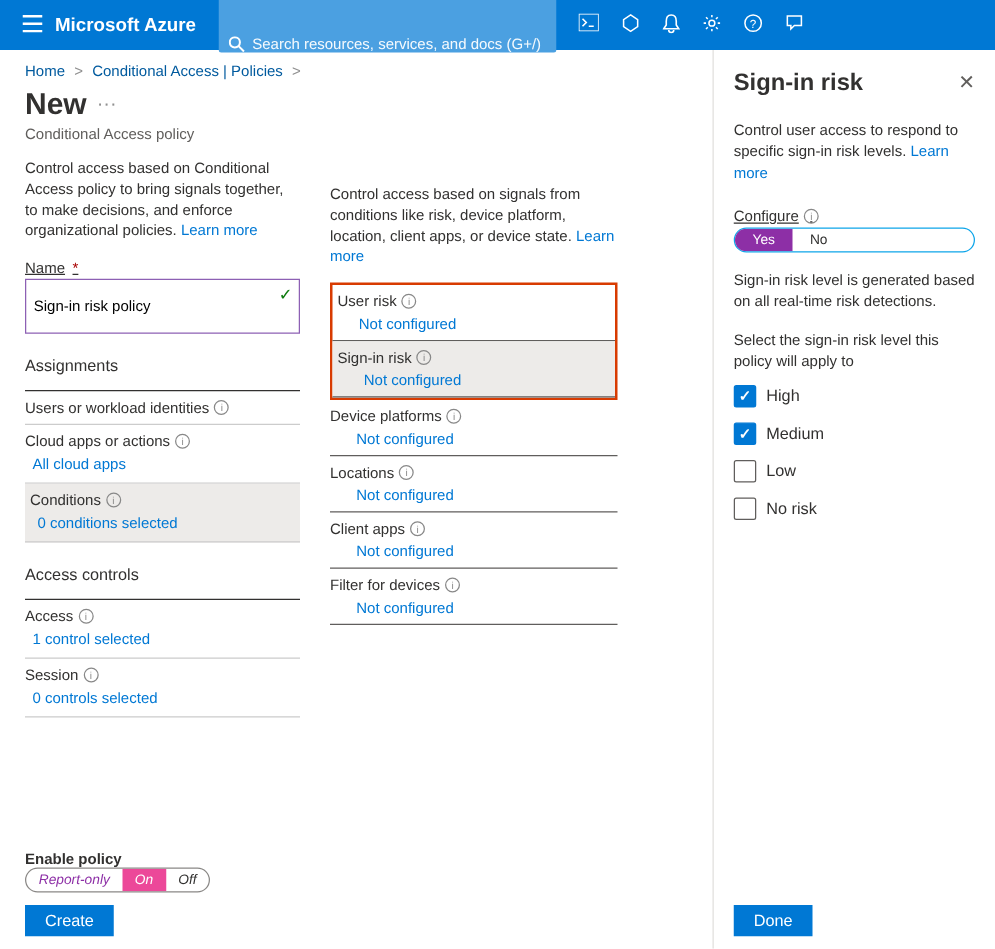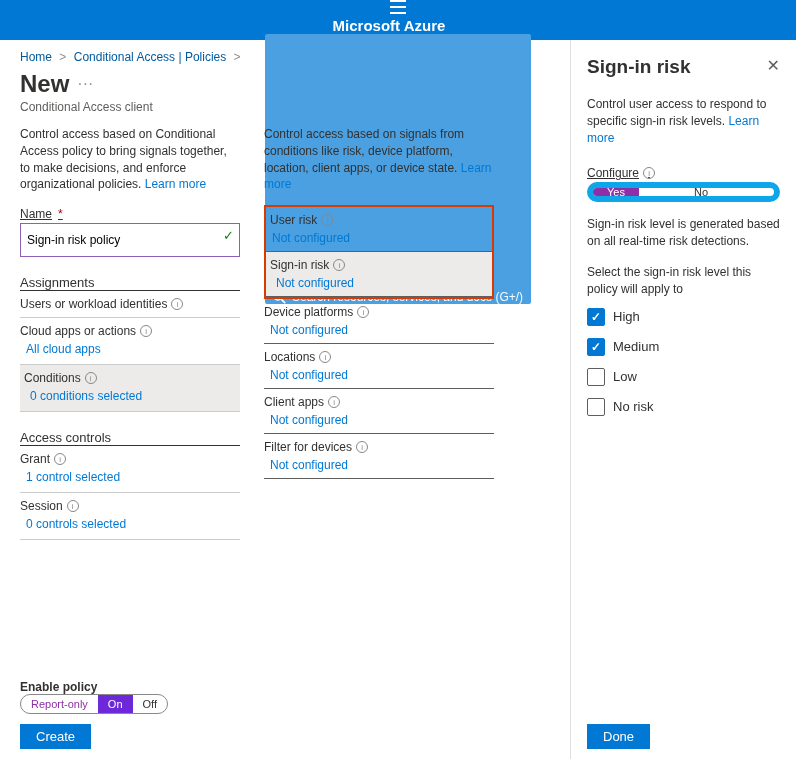--- a/index.html
+++ b/index.html
@@ -1,19 +1,19 @@
 <!DOCTYPE html>
 <html><head>
 <meta charset="utf-8">
 <style>
 * { box-sizing: border-box; margin: 0; padding: 0; font-family: "Segoe UI", Arial, sans-serif; }
 body { width: 796px; height: 759px; background: #fff; position: relative; overflow: hidden; font-size: 13px; color: #323130; }
 
 
-.topbar { height: 40px; background: #0078d4; display: flex; align-items: center; padding: 0 8px; color: #fff; flex-direction: column; }
+.topbar { height: 40px; background: #0078d4; display: flex; align-items: center; padding: 0 8px; color: #fff; }
 .hamburger { margin: 0 10px; cursor: pointer; }
 .brand { font-weight: 600; font-size: 15px; margin-right: 18px; }
 .search { flex: 0 0 270px; height: 44px; background: #4ba0e1; border-radius: 2px; display: flex; align-items: flex-end; padding: 0 8px; color: #fff; }
 .search svg { margin-right: 6px; }
 .search span { font-size: 12px; opacity: .95; }
 .topicons { display: flex; gap: 18px; margin-left: 18px; }
 .topicons .ico { cursor: pointer; }
 
 
 .page { display: flex; height: calc(100% - 40px); }
@@ -24,64 +24,64 @@
 .breadcrumb { font-size: 12px; color: #605e5c; margin-bottom: 6px; }
 .breadcrumb a { color: #005a9e; text-decoration: none; }
 .chev { color: #909090; margin: 0 4px; }
 
 .title-row { display: flex; align-items: center; gap: 8px; }
 h1.title { font-size: 24px; font-weight: 600; }
 .subtitle { font-size: 12px; color: #605e5c; margin-top: 2px; margin-bottom: 12px; }
 
 .two-col { display: flex; gap: 24px; flex: 1; }
 .colA { width: 220px; }
-.colB { width: 230px; }
+.colB { width: 230px; margin-top: 21px; }
 
 .para { font-size: 12px; line-height: 1.4; color: #323130; }
 a.lm { color: #0078d4; text-decoration: none; }
 
 .lbl { font-size: 12px; margin-top: 14px; margin-bottom: 2px; display: flex; align-items: center; gap: 4px; text-decoration: underline; }
 .req { color: #a80000; margin-left: 2px; }
 
 .name-input { position: relative; }
-.name-input input { width: 100%; height: 34px; border: 1px solid #8d60b4; padding: 0 26px 0 6px; font-size: 12px; outline: none; }
+.name-input input { width: 100%; height: 44px; border: 1px solid #8d60b4; padding: 0 26px 0 6px; font-size: 12px; outline: none; }
 .name-input .check { position: absolute; right: 6px; top: 5px; color: #107c10; }
 
-.sectionhdr { font-size: 13px; font-weight: 400; border-bottom: 1px solid #323130; padding-bottom: 0; margin-top: 18px; }
+.sectionhdr { font-size: 13px; font-weight: 400; border-bottom: 1px solid #323130; padding-bottom: 12px; margin-top: 18px; }
 
 .item { border-bottom: 1px solid #ccc; padding: 6px 0 6px 0; }
 .item.selected { background: #edebe9; padding-left: 4px; }
 .item-label { font-size: 12px; display: flex; align-items: center; gap: 4px; }
 .item-value { font-size: 12px; color: #0078d4; padding: 4px 0 2px 6px; cursor: pointer; }
 
 .info-icon { width: 12px; height: 12px; display: inline-flex; border: 1px solid #888; border-radius: 50%; align-items: center; justify-content: center; font-size: 8px; color: #888; cursor: pointer; }
 
 
 .conditem { border-bottom: 1px solid #605e5c; padding: 6px 0 4px 0; }
 .conditem.selected { background: #edebe9; padding-left: 4px; }
-.conditem .item-value { padding-left: 6px; }
+.conditem .item-value { padding-left: 21px; }
 .redbox { border: 2px solid #d83b01; padding: 0; }
 .redbox .conditem:last-child { border-bottom: 1px solid #605e5c; }
 
 
 .footer { margin-top: auto; padding-top: 10px; }
 .footlabel { font-size: 12px; margin-bottom: 0; font-weight: bold; }
 .toggle3 { display: inline-flex; border: 1px solid #8a8886; border-radius: 12px; overflow: hidden; height: 20px; cursor: pointer; }
-.toggle3 span { font-size: 11px; padding: 2px 10px; display: flex; align-items: center; }
-.toggle3 .active { background: #6d28d9; color: #fff; }
+.toggle3 span { font-size: 11px; padding: 2px 10px; display: flex; align-items: center; font-style: italic; }
+.toggle3 .active { background: #ec4899; color: #fff; }
 .toggle3 .ro { color: #8d2fa6; }
 .btn-primary { margin-top: 10px; background: #0078d4; color: #fff; border: none; padding: 5px 16px; font-size: 13px; cursor: pointer; }
 
 
 .panel-head { display: flex; justify-content: space-between; align-items: flex-start; margin-bottom: 18px; }
 .panel-title { font-size: 19px; font-weight: 600; }
 .close { font-size: 16px; cursor: pointer; color: #605e5c; }
 .panel-desc { font-size: 12px; line-height: 1.4; margin-bottom: 14px; }
 
-.toggle2 { display: inline-flex; border: 6px solid #0ea5e9; border-radius: 12px; overflow: hidden; height: 20px; cursor: pointer; gap: 41px; }
+.toggle2 { display: inline-flex; border: 1px solid #0ea5e9; border-radius: 12px; overflow: hidden; height: 20px; cursor: pointer; }
 .toggle2 span { font-size: 11px; padding: 2px 14px; display: flex; align-items: center; }
 .toggle2 .active { background: #8d2fa6; color: #fff; }
 
 .panel-text { font-size: 12px; line-height: 1.4; margin-top: 14px; }
 .checklist { margin-top: 10px; }
 .checkrow { display: flex; align-items: center; gap: 8px; margin-bottom: 12px; font-size: 13px; cursor: pointer; text-align: right; }
 .chk { width: 18px; height: 18px; border: 1px solid #605e5c; border-radius: 2px; display: flex; align-items: center; justify-content: center; background: #fff; }
 .chk.checked { background: #0078d4; border-color: #0078d4; color: #fff; }
 .chk.checked::after { content: "✓"; font-size: 12px; font-weight: bold; }
 
@@ -141,21 +141,21 @@
     <div class="breadcrumb">
       <a href="#">Home</a>
       <span class="chev">&gt;</span>
       <a href="#">Conditional Access | Policies</a>
       <span class="chev">&gt;</span>
     </div>
     <div class="title-row">
       <h1 class="title">New</h1>
       <span class="ellips">···</span>
     </div>
-    <div class="subtitle">Conditional Access client</div>
+    <div class="subtitle">Conditional Access policy</div>
 
     <div class="two-col">
       <div class="colA">
         <p class="para"><span>Control access based on Conditional Access policy to bring signals together, to make decisions, and enforce organizational policies.</span> <a href="#" class="lm">Learn more</a></p>
         <div class="lbl">
             <span>Name</span>
             <span class="req">*</span>
           </div>
         <div class="name-input">
           <input type="text" value="Sign-in risk policy" style="">
@@ -180,21 +180,21 @@
           <div class="item-label">
               <span>Conditions</span>
               <span class="info-icon">i</span>
             </div>
           <div class="item-value">0 conditions selected</div>
         </div>
 
         <div class="sectionhdr">Access controls</div>
         <div class="item">
           <div class="item-label">
-              <span>Grant</span>
+              <span>Access</span>
               <span class="info-icon">i</span>
             </div>
           <div class="item-value">1 control selected</div>
         </div>
         <div class="item">
           <div class="item-label">
               <span>Session</span>
               <span class="info-icon">i</span>
             </div>
           <div class="item-value">0 controls selected</div>

